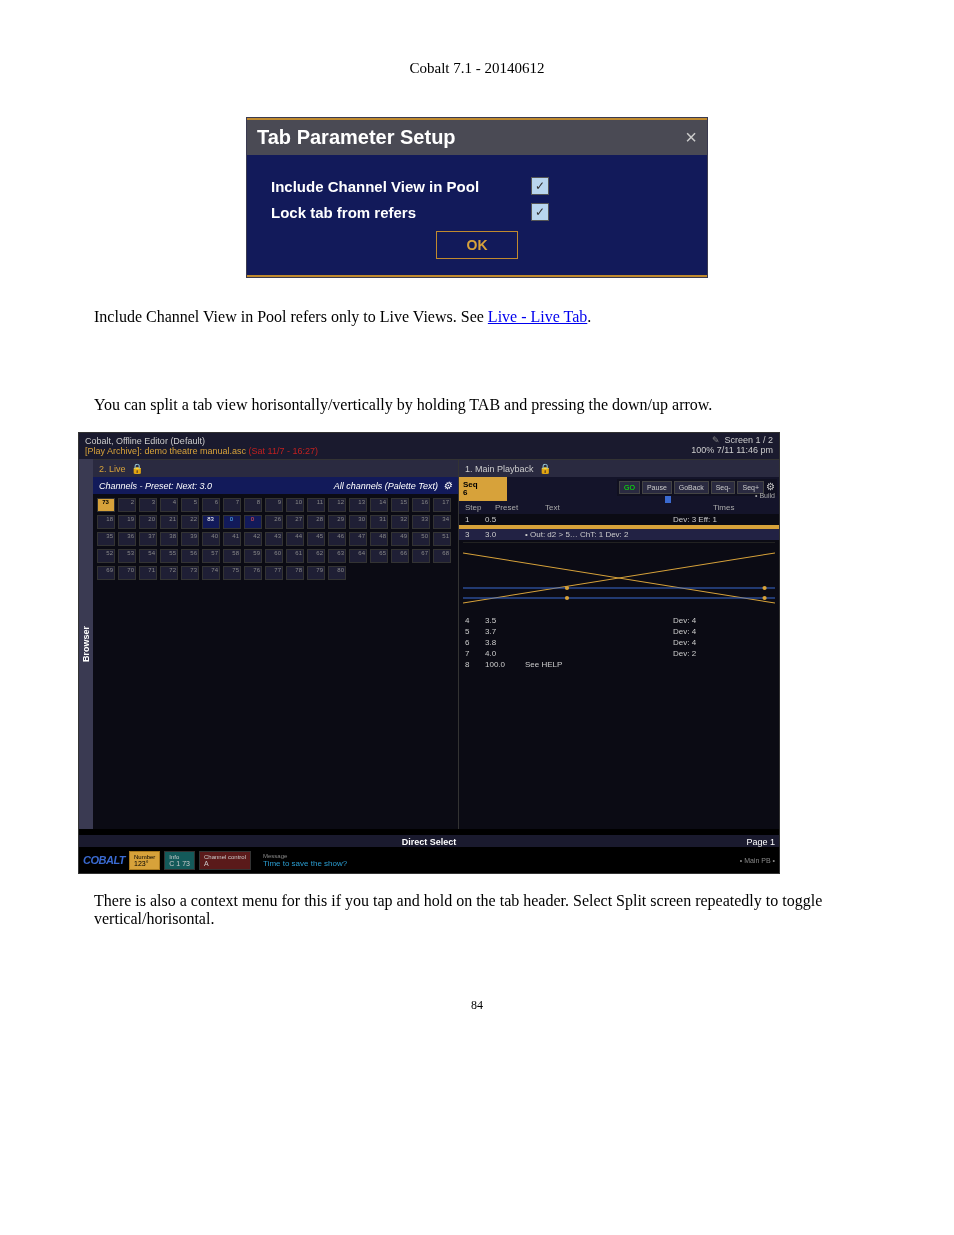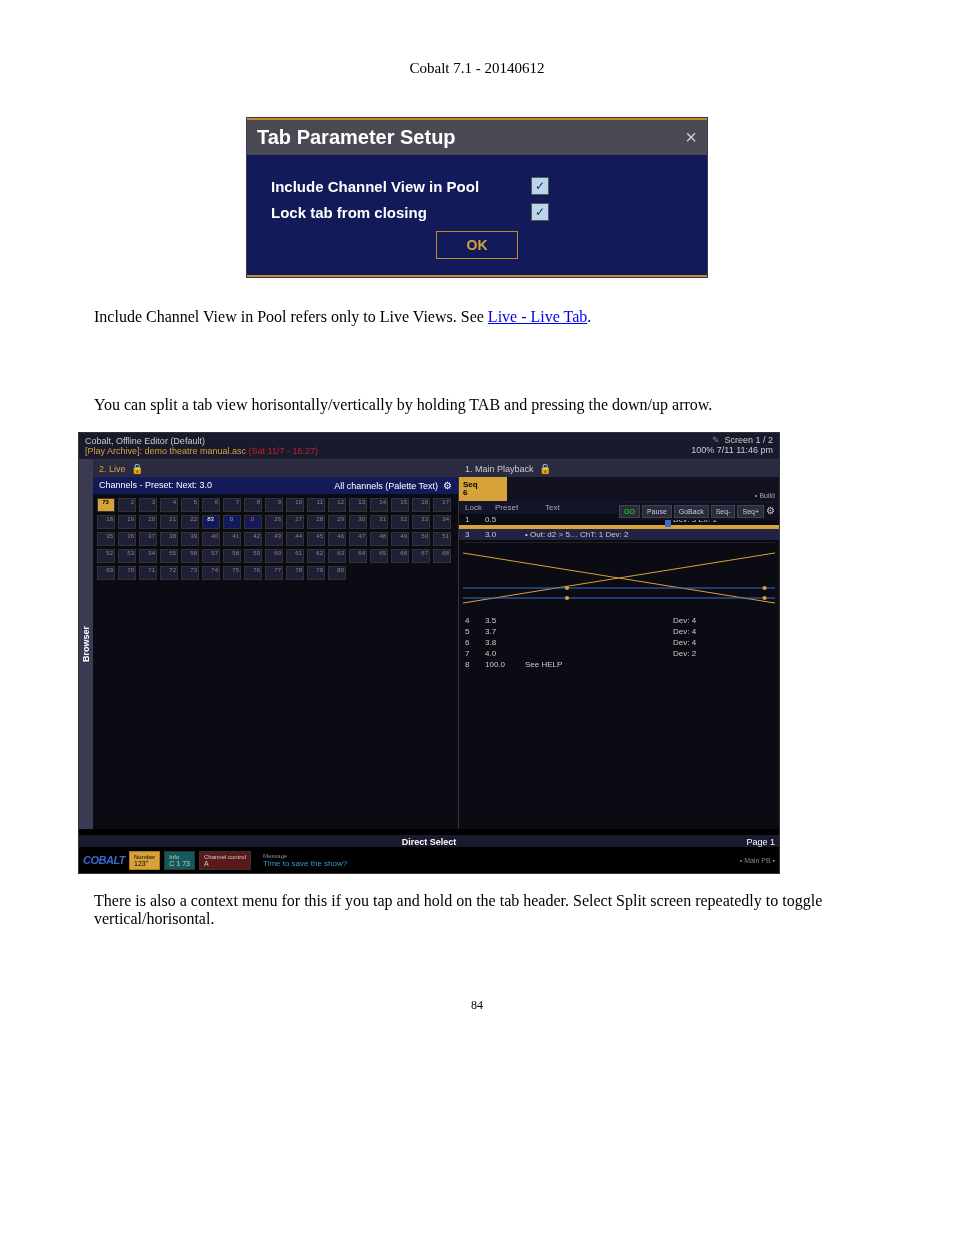--- a/index.html
+++ b/index.html
@@ -134,20 +134,22 @@
     align-items: center;
     gap: 6px;
   }
   .app .lock { font-size: 10px; }
   .app .chanhdr {
     background: #121a5a;
     color: #fff;
     padding: 3px 6px;
     display: flex;
     justify-content: space-between;
+    align-items: center;
+    font-style: italic;
   }
   .app .gear { font-size: 10px; cursor: pointer; }
   .app .grid {
     padding: 4px;
     display: flex;
     flex-wrap: wrap;
     gap: 3px;
     align-content: flex-start;
   }
   .app .cell {
@@ -176,21 +178,20 @@
     color: #ccc;
     padding: 3px 6px;
     display: flex;
     align-items: center;
     gap: 6px;
   }
   .app .seqrow {
     display: flex;
     align-items: stretch;
     background: #101020;
-    flex-direction: column;
   }
   .app .seqlabel {
     width: 40px;
     background: #d7a23a;
     color: #000;
     font-weight: bold;
     font-size: 8px;
     padding: 4px;
     line-height: 1;
   }
@@ -293,21 +294,21 @@
     <div class="dialog-titlebar">
       <span>Tab Parameter Setup</span>
       <span class="dialog-close">×</span>
     </div>
     <div class="dialog-body">
       <div class="dialog-row">
         <label>Include Channel View in Pool</label>
         <span class="chk">✓</span>
       </div>
       <div class="dialog-row">
-        <label>Lock tab from closing</label>
+        <label>Lock tab from refers</label>
         <span class="chk">✓</span>
       </div>
       <div class="dialog-ok">OK</div>
     </div>
   </div>
 
   <div class="body-text">
     <span>Include Channel View in Pool refers only to Live Views. See </span><a href="#">Live - Live Tab</a><span>.</span>
   </div>
 
@@ -447,21 +448,21 @@
               <span class="btn">Pause</span>
               <span class="btn">GoBack</span>
               <span class="btn">Seq-</span>
               <span class="btn">Seq+</span>
               <span class="gear">⚙</span>
             </div>
             <div style="position:absolute;right:4px;bottom:2px;font-size:7px;color:#aaa">• Build</div>
           </div>
         </div>
         <div class="cuehdr">
-          <span style="flex:0 0 30px">Lock</span>
+          <span style="flex:0 0 30px">Step</span>
           <span style="flex:0 0 50px">Preset</span>
           <span>Text</span>
           <span style="flex:0 0 60px">Times</span>
         </div>
         <div id="cuelist">
             <div class="cuerow">
               <span class="c1">1</span>
               <span class="c2">0.5</span>
               <span class="c3"></span>
               <span class="c4">Dev: 3   Eff: 1</span>

